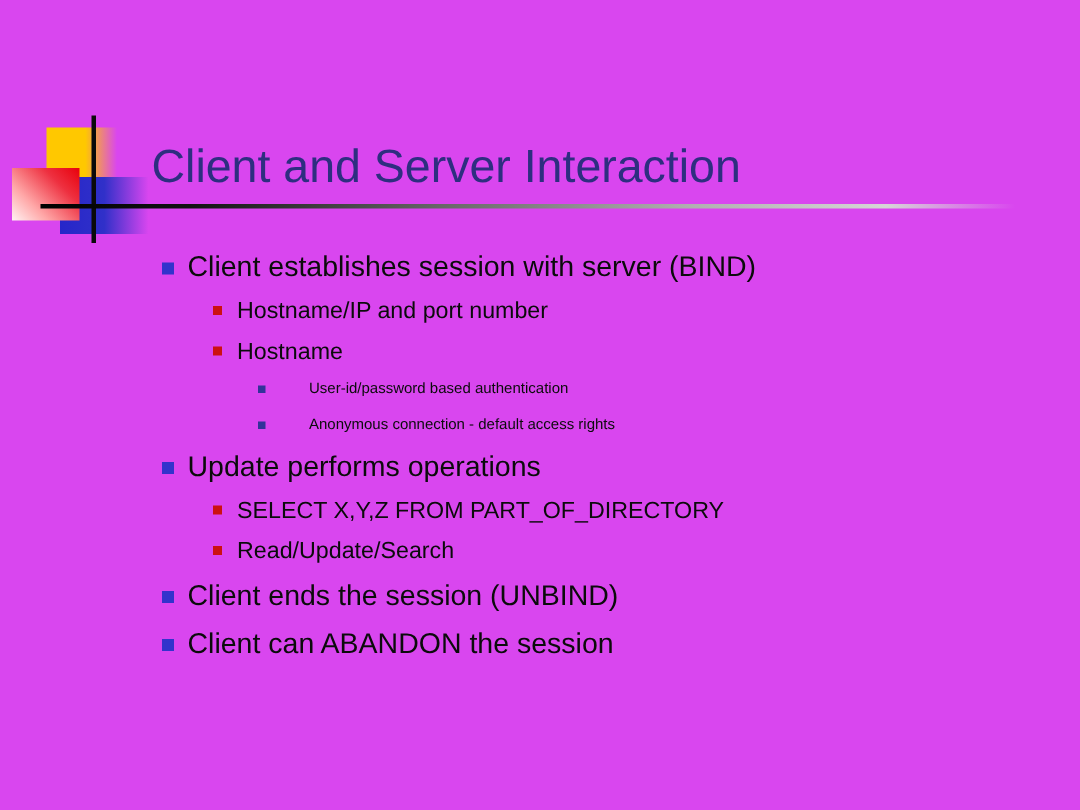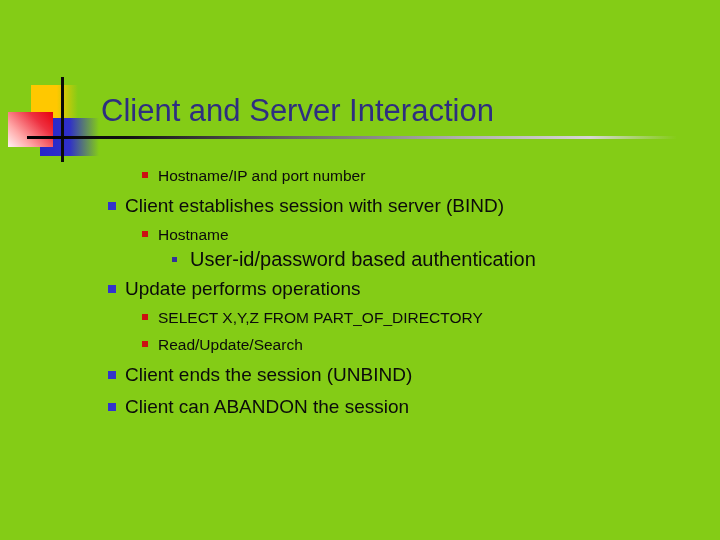--- a/index.html
+++ b/index.html
@@ -1,17 +1,17 @@
 <!DOCTYPE html>
 <html style="--title: #2E2E80; --body-text: #0B0B0B; --bullet-level1: #3333CC; --bullet-level2: #CC1111; --bullet-level3: #333399; --accent-yellow: #FFC800; --accent-blue: #2626C9; --accent-red: #E8000B; --line-black: #0A0A0A;"><head>
 <meta charset="utf-8">
 <style>
   html,body{margin:0;padding:0;background:#fff;}
   .slide{
-    position:relative;width:720px;height:540px;background:#84cc16;overflow:hidden;
+    position:relative;width:720px;height:540px;background:#d946ef;overflow:hidden;
     font-family:"Liberation Sans",sans-serif;color:#0b0b0b;
   }
   
   .deco-yellow{
     position:absolute;left:31px;top:85px;width:47px;height:35px;
     background:linear-gradient(to right,var(--accent-yellow,#FFC800) 0%,var(--accent-yellow,#FFC800) 55%,rgba(255,200,0,0) 100%);
   }
   .deco-blue{
     position:absolute;left:40px;top:118px;width:59px;height:38px;
     background:linear-gradient(to right,var(--accent-blue,#2626C9) 0%,#3030C9 50%,rgba(48,48,201,0) 100%);
@@ -33,55 +33,59 @@
     position:absolute;left:101px;top:94px;margin:0;
     font-size:31px;line-height:34px;font-weight:400;
     color:var(--title,#2E2E80);letter-spacing:0px;white-space:nowrap;
   }
   
   .content{position:absolute;left:108px;top:162px;right:16px;}
   .row{display:flex;align-items:flex-start;margin:0;}
   .row .txt{white-space:nowrap;}
   .lvl1{font-size:19px;line-height:30px;margin-top:2px;}
   .lvl2{font-size:15.5px;line-height:27px;padding-left:34px;}
-  .lvl3{font-size:20px;line-height:23.5px;padding-left:64px;}
+  .lvl3{font-size:10px;line-height:23.5px;padding-left:64px;gap:16px;}
   .sq{display:inline-block;flex:0 0 auto;}
   .sq1{width:8px;height:8px;background:var(--bullet-level1,#3333CC);margin:11px 9px 0 0;}
   .sq2{width:6px;height:6px;background:var(--bullet-level2,#CC1111);margin:10px 10px 0 0;}
   .sq3{width:5px;height:5px;background:var(--bullet-level3,#333399);margin:9px 13px 0 0;}
 </style>
 </head>
 <body>
 
 <div class="slide">
 
   <div class="deco-yellow"></div>
   <div class="deco-blue"></div>
   <div class="deco-red"></div>
   <div class="vline"></div>
   <div class="hline"></div>
 
   <h1 class="title">Client and Server Interaction</h1>
 
   <div class="content">
+      <div class="row lvl1">
+        <span class="sq sq1"></span>
+        <span class="txt">Client establishes session with server (BIND)</span>
+      </div>
       <div class="row lvl2">
         <span class="sq sq2"></span>
         <span class="txt">Hostname/IP and port number</span>
-      </div>
-      <div class="row lvl1">
-        <span class="sq sq1"></span>
-        <span class="txt">Client establishes session with server (BIND)</span>
       </div>
       <div class="row lvl2">
         <span class="sq sq2"></span>
         <span class="txt">Hostname</span>
       </div>
       <div class="row lvl3">
         <span class="sq sq3"></span>
         <span class="txt">User-id/password based authentication</span>
+      </div>
+      <div class="row lvl3">
+        <span class="sq sq3"></span>
+        <span class="txt">Anonymous connection - default access rights</span>
       </div>
       <div class="row lvl1">
         <span class="sq sq1"></span>
         <span class="txt">Update performs operations</span>
       </div>
       <div class="row lvl2">
         <span class="sq sq2"></span>
         <span class="txt">SELECT X,Y,Z FROM PART_OF_DIRECTORY</span>
       </div>
       <div class="row lvl2">

